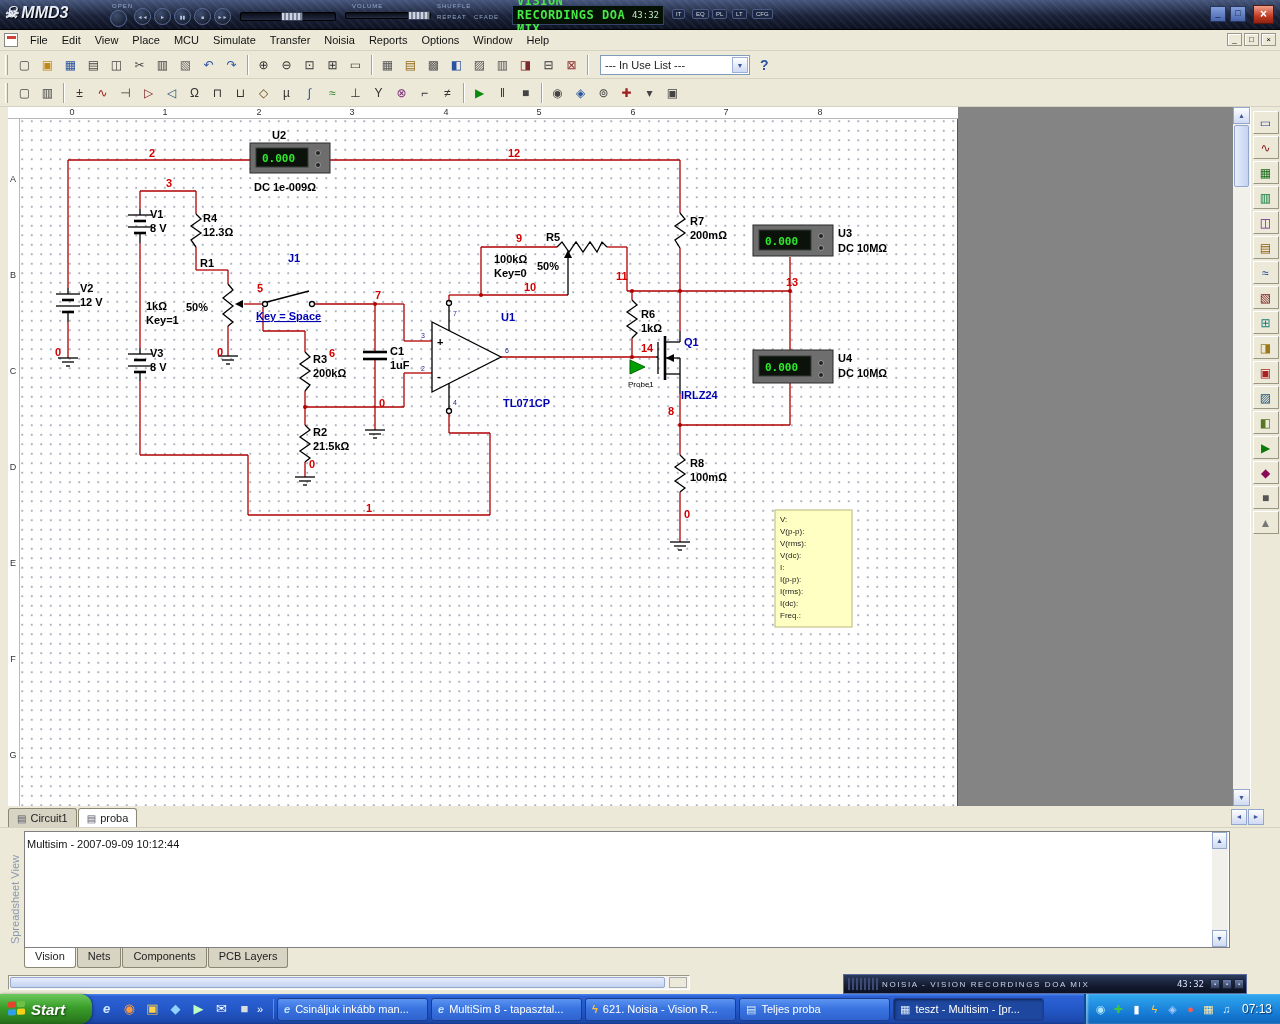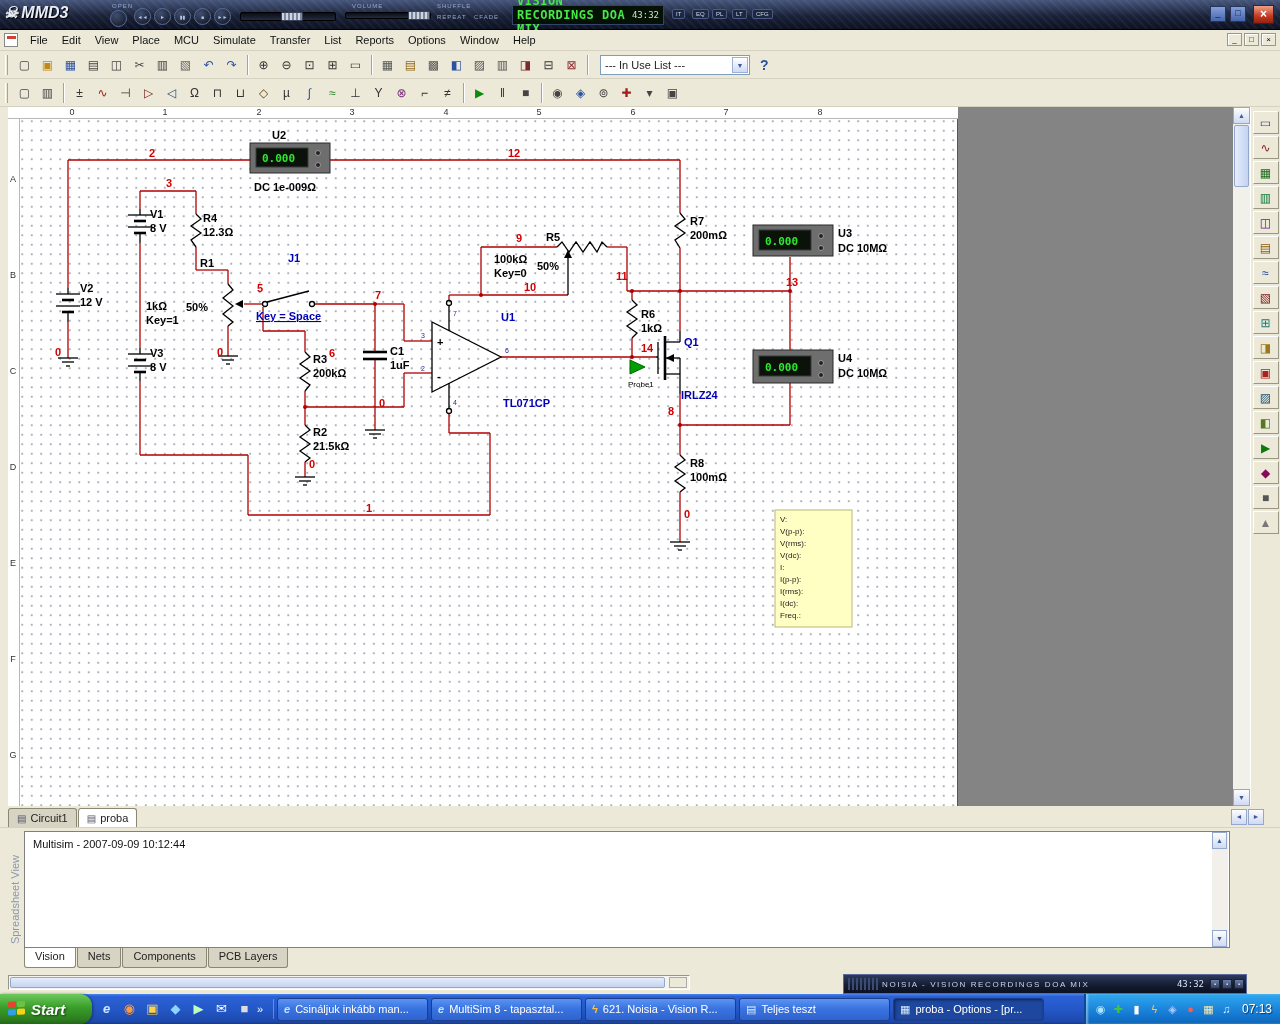--- a/index.html
+++ b/index.html
@@ -72,21 +72,21 @@
   .dtab{height:19px;padding:0 8px;border:1px solid #8a8774;border-bottom:none;border-radius:3px 3px 0 0;background:#d8d4c4;display:inline-flex;gap:4px;align-items:center;margin-right:1px;color:#222}
   .dtab.active{background:#fff}
   .dtab .fic{color:#556;font-size:10px}
   .harr{position:absolute;top:3px;width:16px;height:16px;background:linear-gradient(#fdfdfd,#cfdaf2);border:1px solid #93a8cc;color:#3a5a9a;font-size:7px;text-align:center;line-height:14px}
 
   
   .sheetview{position:relative;height:143px;background:#ece9d8}
   .ssside{position:absolute;left:6px;top:0;width:18px;height:143px;display:flex;align-items:center;justify-content:center}
   .ssside span{writing-mode:vertical-rl;transform:rotate(180deg);color:#8a98b0;font-size:11px;white-space:nowrap}
   .sslog{position:absolute;left:24px;top:3px;width:1206px;height:117px;background:#fff;border:1px solid #808080}
-  .sslog .line{padding:6px 8px;color:#111}
+  .sslog .line{padding:6px 2px;color:#111}
   .ssscroll{position:absolute;right:1px;top:0;width:16px;height:115px;background:#f1f0ea}
   .sstabs{position:absolute;left:24px;top:120px;height:20px;display:flex}
   .sstab{padding:2px 10px;border:1px solid #8a8774;border-top:none;background:#d8d4c4;border-radius:0 0 3px 3px;margin-right:1px;color:#222}
   .sstab.active{background:#fff}
 
   
   .bstrip{position:relative;height:23px;background:#ece9d8}
   .btrack{position:absolute;left:8px;top:4px;width:682px;height:15px;background:#f4f3ee;border:1px solid;border-color:#9a9684 #fff #fff #9a9684}
   .bthumb{position:absolute;left:1px;top:1px;width:655px;height:11px;background:linear-gradient(#e6edfb,#c4d3f1);border:1px solid #93a8cc;border-radius:2px}
   .bsq{position:absolute;left:660px;top:1px;width:18px;height:11px;background:#ece9d8;border:1px solid #aaa}
@@ -158,21 +158,21 @@
     <span class="appic">
         <i></i>
       </span>
     <span class="menu">File</span>
     <span class="menu">Edit</span>
     <span class="menu">View</span>
     <span class="menu">Place</span>
     <span class="menu">MCU</span>
     <span class="menu">Simulate</span>
     <span class="menu">Transfer</span>
-    <span class="menu">List</span>
+    <span class="menu">Noisia</span>
     <span class="menu">Reports</span>
     <span class="menu">Options</span>
     <span class="menu">Window</span>
     <span class="menu">Help</span>
     <span class="mwbwrap">
       <span class="mwb">_</span>
       <span class="mwb">□</span>
       <span class="mwb">×</span>
     </span>
   </div>
@@ -656,25 +656,25 @@
   <div class="task">
     <span class="tic" style="color:#bfe0ff;font-style:italic;font-weight:bold">e</span>
     <span class="tlb">MultiSim 8 - tapasztal...</span>
   </div>
   <div class="task">
     <span class="tic" style="color:#ffc23a;font-weight:bold">ϟ</span>
     <span class="tlb">621. Noisia - Vision R...</span>
   </div>
   <div class="task">
     <span class="tic" style="color:#d8e8f8">▤</span>
-    <span class="tlb">Teljes teszt</span>
+    <span class="tlb">Teljes proba</span>
   </div>
   <div class="task active">
     <span class="tic" style="color:#d8e8f8">▦</span>
-    <span class="tlb">proba - Options - [pr...</span>
+    <span class="tlb">teszt - Multisim - [pr...</span>
   </div>
   <div class="tray">
     <span class="ticon" style="color:#aee6ff">◉</span>
     <span class="ticon" style="color:#42c642">✚</span>
     <span class="ticon" style="color:#ffffff">▮</span>
     <span class="ticon" style="color:#ffc23a">ϟ</span>
     <span class="ticon" style="color:#a8c8ff">◈</span>
     <span class="ticon" style="color:#ff5a4a">●</span>
     <span class="ticon" style="color:#ffe9a8">▦</span>
     <span class="ticon" style="color:#d8f0ff">♫</span>

